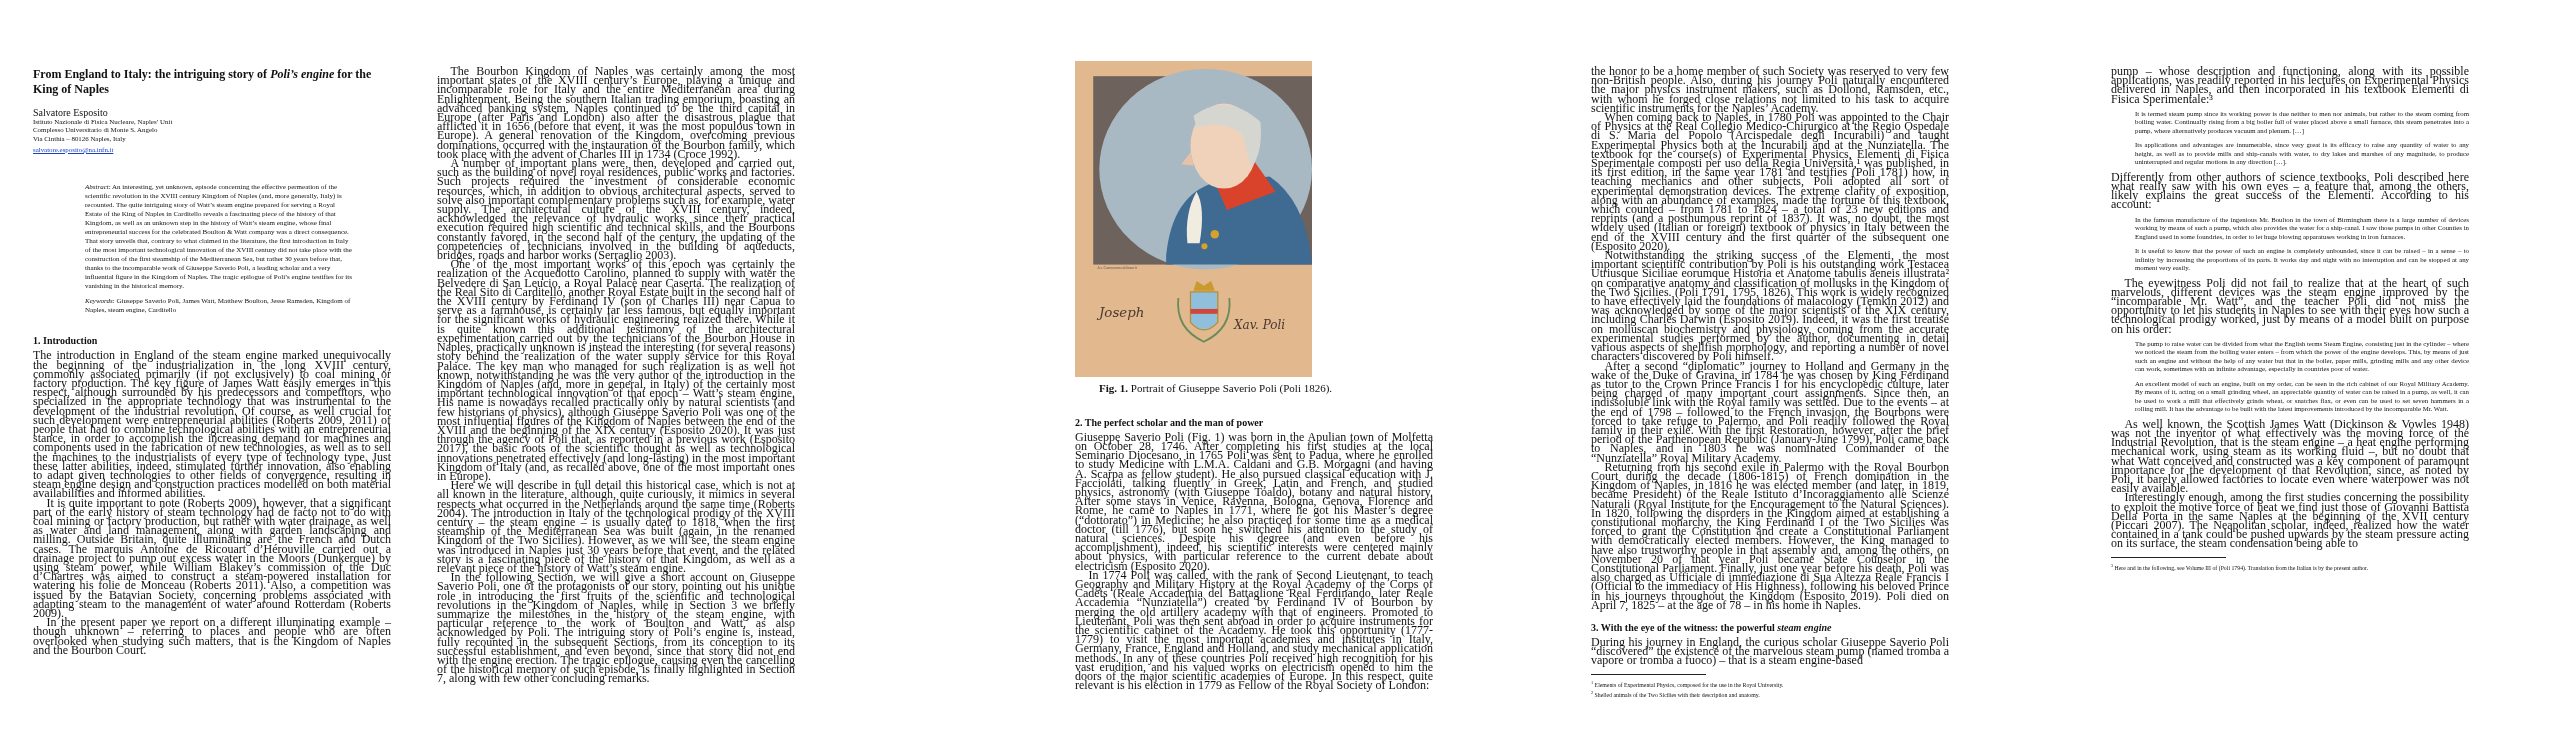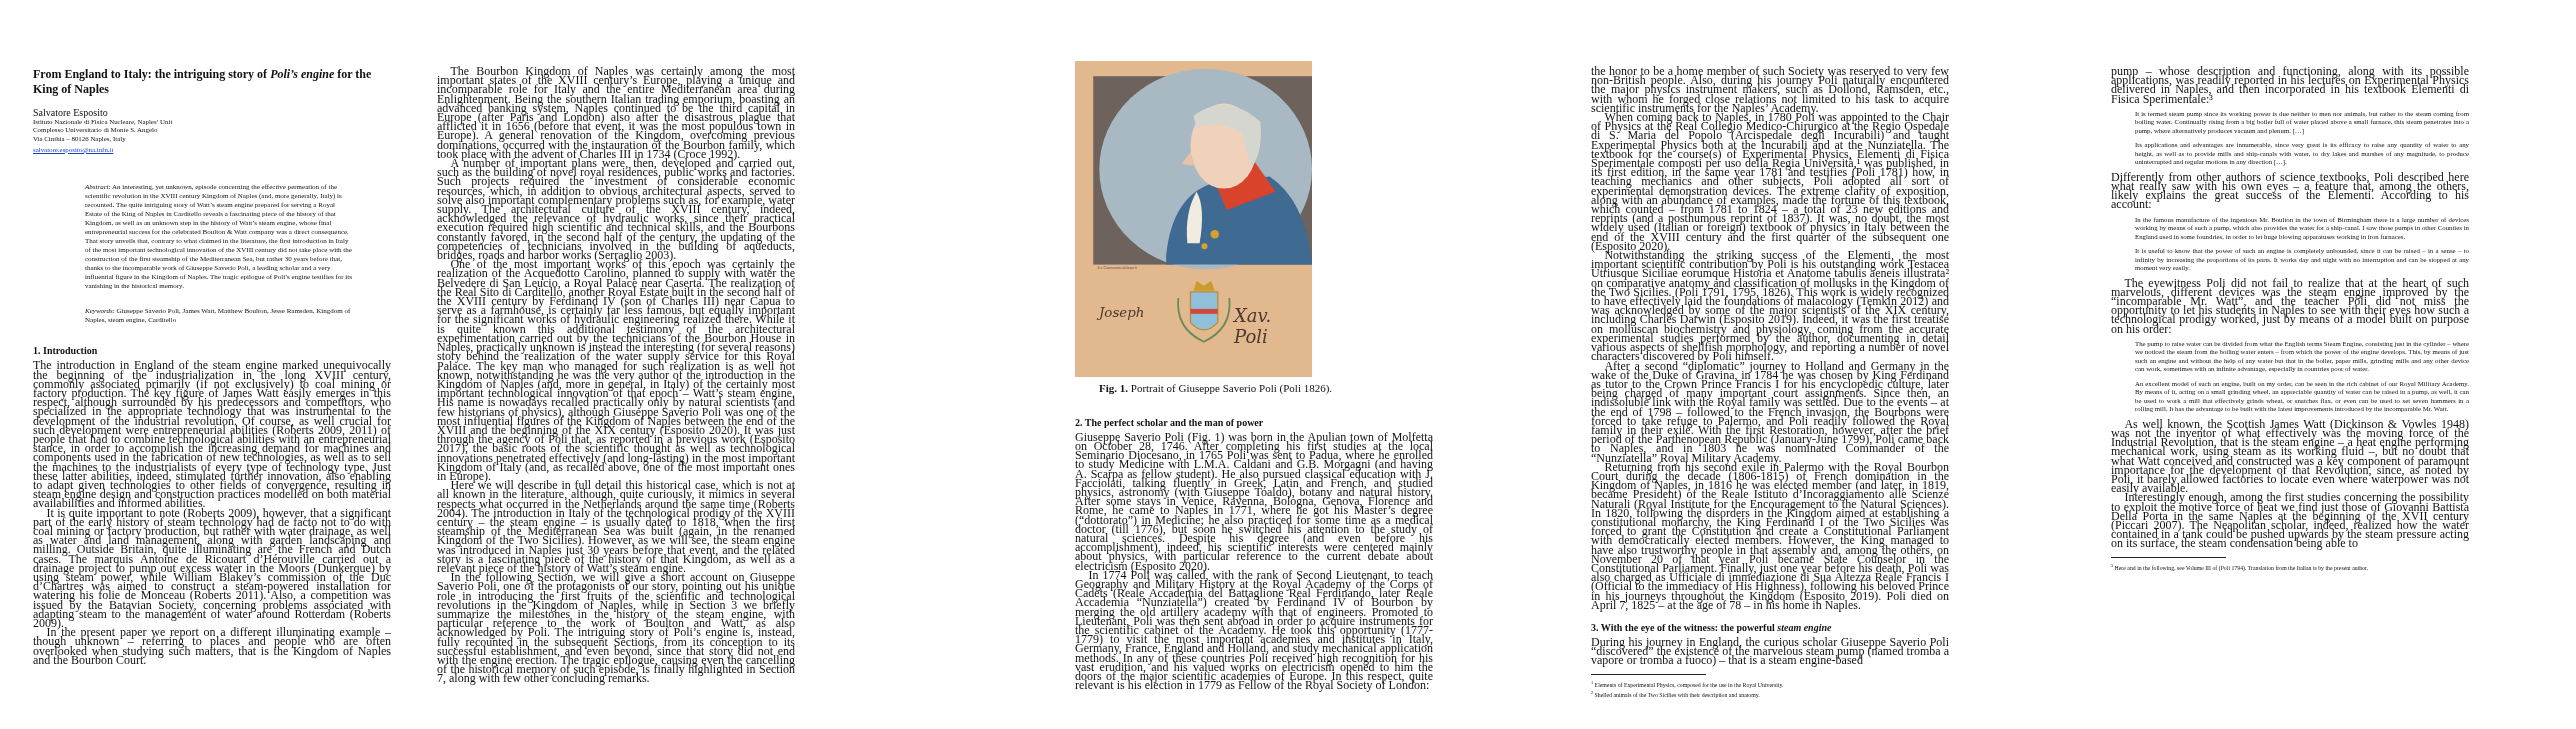--- a/index.html
+++ b/index.html
@@ -32,21 +32,21 @@
   </h1>
   <div class="author">Salvatore Esposito</div>
   <div class="aff">Istituto Nazionale di Fisica Nucleare, Naples’ Unit</div>
   <div class="aff">Complesso Universitario di Monte S. Angelo</div>
   <div class="aff">Via Cinthia – 80126 Naples, Italy</div>
   <a class="email">salvatore.esposito@na.infn.it</a>
 
   <div class="abstract" style="margin-top:29px;">
     <i>Abstract</i><span>: An interesting, yet unknown, episode concerning the effective permeation of the scientific revolution in the XVIII century Kingdom of Naples (and, more generally, Italy) is recounted. The quite intriguing story of Watt’s steam engine prepared for serving a Royal Estate of the King of Naples in Carditello reveals a fascinating piece of the history of that Kingdom, as well as an unknown step in the history of Watt’s steam engine, whose final entrepreneurial success for the celebrated Boulton &amp; Watt company was a direct consequence. That story unveils that, contrary to what claimed in the literature, the first introduction in Italy of the most important technological innovation of the XVIII century did not take place with the construction of the first steamship of the Mediterranean Sea, but rather 30 years before that, thanks to the incomparable work of Giuseppe Saverio Poli, a leading scholar and a very influential figure in the Kingdom of Naples. The tragic epilogue of Poli’s engine testifies for its vanishing in the historical memory.</span>
   </div>
-  <div class="abstract" style="margin-top:16px;">
+  <div class="abstract" style="margin-top:6px;">
     <i>Keywords</i><span>: Giuseppe Saverio Poli, James Watt, Matthew Boulton, Jesse Ramsden, Kingdom of Naples, steam engine, Carditello</span>
   </div>
 
   <div class="sec" style="margin-top:20.7px;">1. Introduction</div>
   <p class="p noind">The introduction in England of the steam engine marked unequivocally the beginning of the industrialization in the long XVIII century, commonly associated primarily (if not exclusively) to coal mining or factory production. The key figure of James Watt easily emerges in this respect, although surrounded by his predecessors and competitors, who specialized in the appropriate technology that was instrumental to the development of the industrial revolution. Of course, as well crucial for such development were entrepreneurial abilities (Roberts 2009, 2011) of people that had to combine technological abilities with an entrepreneurial stance, in order to accomplish the increasing demand for machines and components used in the fabrication of new technologies, as well as to sell the machines to the industrialists of every type of technology type. Just these latter abilities, indeed, stimulated further innovation, also enabling to adapt given technologies to other fields of convergence, resulting in steam engine design and construction practices modelled on both material availabilities and informed abilities.</p>
   <p class="p">It is quite important to note (Roberts 2009), however, that a significant part of the early history of steam technology had de facto not to do with coal mining or factory production, but rather with water drainage, as well as water and land management, along with garden landscaping and milling. Outside Britain, quite illuminating are the French and Dutch cases. The marquis Antoine de Ricouart d’Hérouville carried out a drainage project to pump out excess water in the Moors (Dunkerque) by using steam power, while William Blakey’s commission of the Duc d’Chartres was aimed to construct a steam-powered installation for watering his folie de Monceau (Roberts 2011). Also, a competition was issued by the Batavian Society, concerning problems associated with adapting steam to the management of water around Rotterdam (Roberts 2009).</p>
   <p class="p">In the present paper we report on a different illuminating example – though unknown – referring to places and people who are often overlooked when studying such matters, that is the Kingdom of Naples and the Bourbon Court.</p>
 </div>
 
 <div class="col" style="left:437px; top:67px; width:358px;">
@@ -71,21 +71,21 @@
       <path d="M190 150 L175 170 L195 172 Z" fill="#e8c2a8"></path>
       <circle cx="230" cy="285" r="7" fill="#d4a22d"></circle>
       <circle cx="213" cy="305" r="5" fill="#d4a22d"></circle>
       <path d="M190 380 L235 380 L235 430 Q212 455 190 430 Z" fill="#8fbfdb" stroke="#b88d2a" stroke-width="2"></path>
       <rect x="190" y="408" width="45" height="8" fill="#d0473a"></rect>
       <path d="M195 378 L200 362 L212 370 L224 362 L230 378 Z" fill="#c89a30"></path>
       <path d="M170 390 Q165 440 212 462 Q259 440 254 390" fill="none" stroke="#6b8a5a" stroke-width="3"></path>
     </svg>
     <div style="position:absolute; left:22px; top:205px; font-size:3.6px; font-style:italic; color:#555;">Jos. Cammarano delineavit</div>
     <div style="position:absolute; left:24px; top:244px; font-size:13.4px; font-style:italic; color:#4a3a30; font-family:'DejaVu Serif', serif;">Joseph</div>
-    <div style="position:absolute; left:159px; top:244px; font-size:18px; font-style:italic; color:#4a3a30; font-family:'DejaVu Serif', serif;">Xav. Poli</div>
+    <div style="position:absolute; left:159px; top:257px; font-size:12px; font-style:italic; color:#4a3a30; font-family:'DejaVu Serif', serif;">Xav. Poli</div>
   </div>
   <div class="cap">
     <b>Fig. 1.</b><span> Portrait of Giuseppe Saverio Poli (Poli 1826).</span>
   </div>
 
   <div class="sec" style="margin-top:23px;">2. The perfect scholar and the man of power</div>
   <p class="p noind">Giuseppe Saverio Poli (Fig. 1) was born in the Apulian town of Molfetta on October 28, 1746. After completing his first studies at the local Seminario Diocesano, in 1765 Poli was sent to Padua, where he enrolled to study Medicine with L.M.A. Caldani and G.B. Morgagni (and having A. Scarpa as fellow student). He also pursued classical education with J. Facciolati, talking fluently in Greek, Latin and French, and studied physics, astronomy (with Giuseppe Toaldo), botany and natural history. After some stays in Venice, Ravenna, Bologna, Genova, Florence and Rome, he came to Naples in 1771, where he got his Master’s degree (“dottorato”) in Medicine; he also practiced for some time as a medical doctor (till 1776), but soon he switched his attention to the study of natural sciences. Despite his degree (and even before his accomplishment), indeed, his scientific interests were centered mainly about physics, with particular reference to the current debate about electricism (Esposito 2020).</p>
   <p class="p">In 1774 Poli was called, with the rank of Second Lieutenant, to teach Geography and Military History at the Royal Academy of the Corps of Cadets (Reale Accademia del Battaglione Real Ferdinando, later Reale Accademia “Nunziatella”) created by Ferdinand IV of Bourbon by merging the old artillery academy with that of engineers. Promoted to Lieutenant, Poli was then sent abroad in order to acquire instruments for the scientific cabinet of the Academy. He took this opportunity (1777-1779) to visit the most important academies and institutes in Italy, Germany, France, England and Holland, and study mechanical application methods. In any of these countries Poli received high recognition for his vast erudition, and his valued works on electricism opened to him the doors of the major scientific academies of Europe. In this respect, quite relevant is his election in 1779 as Fellow of the Royal Society of London:</p>
 </div>
 

